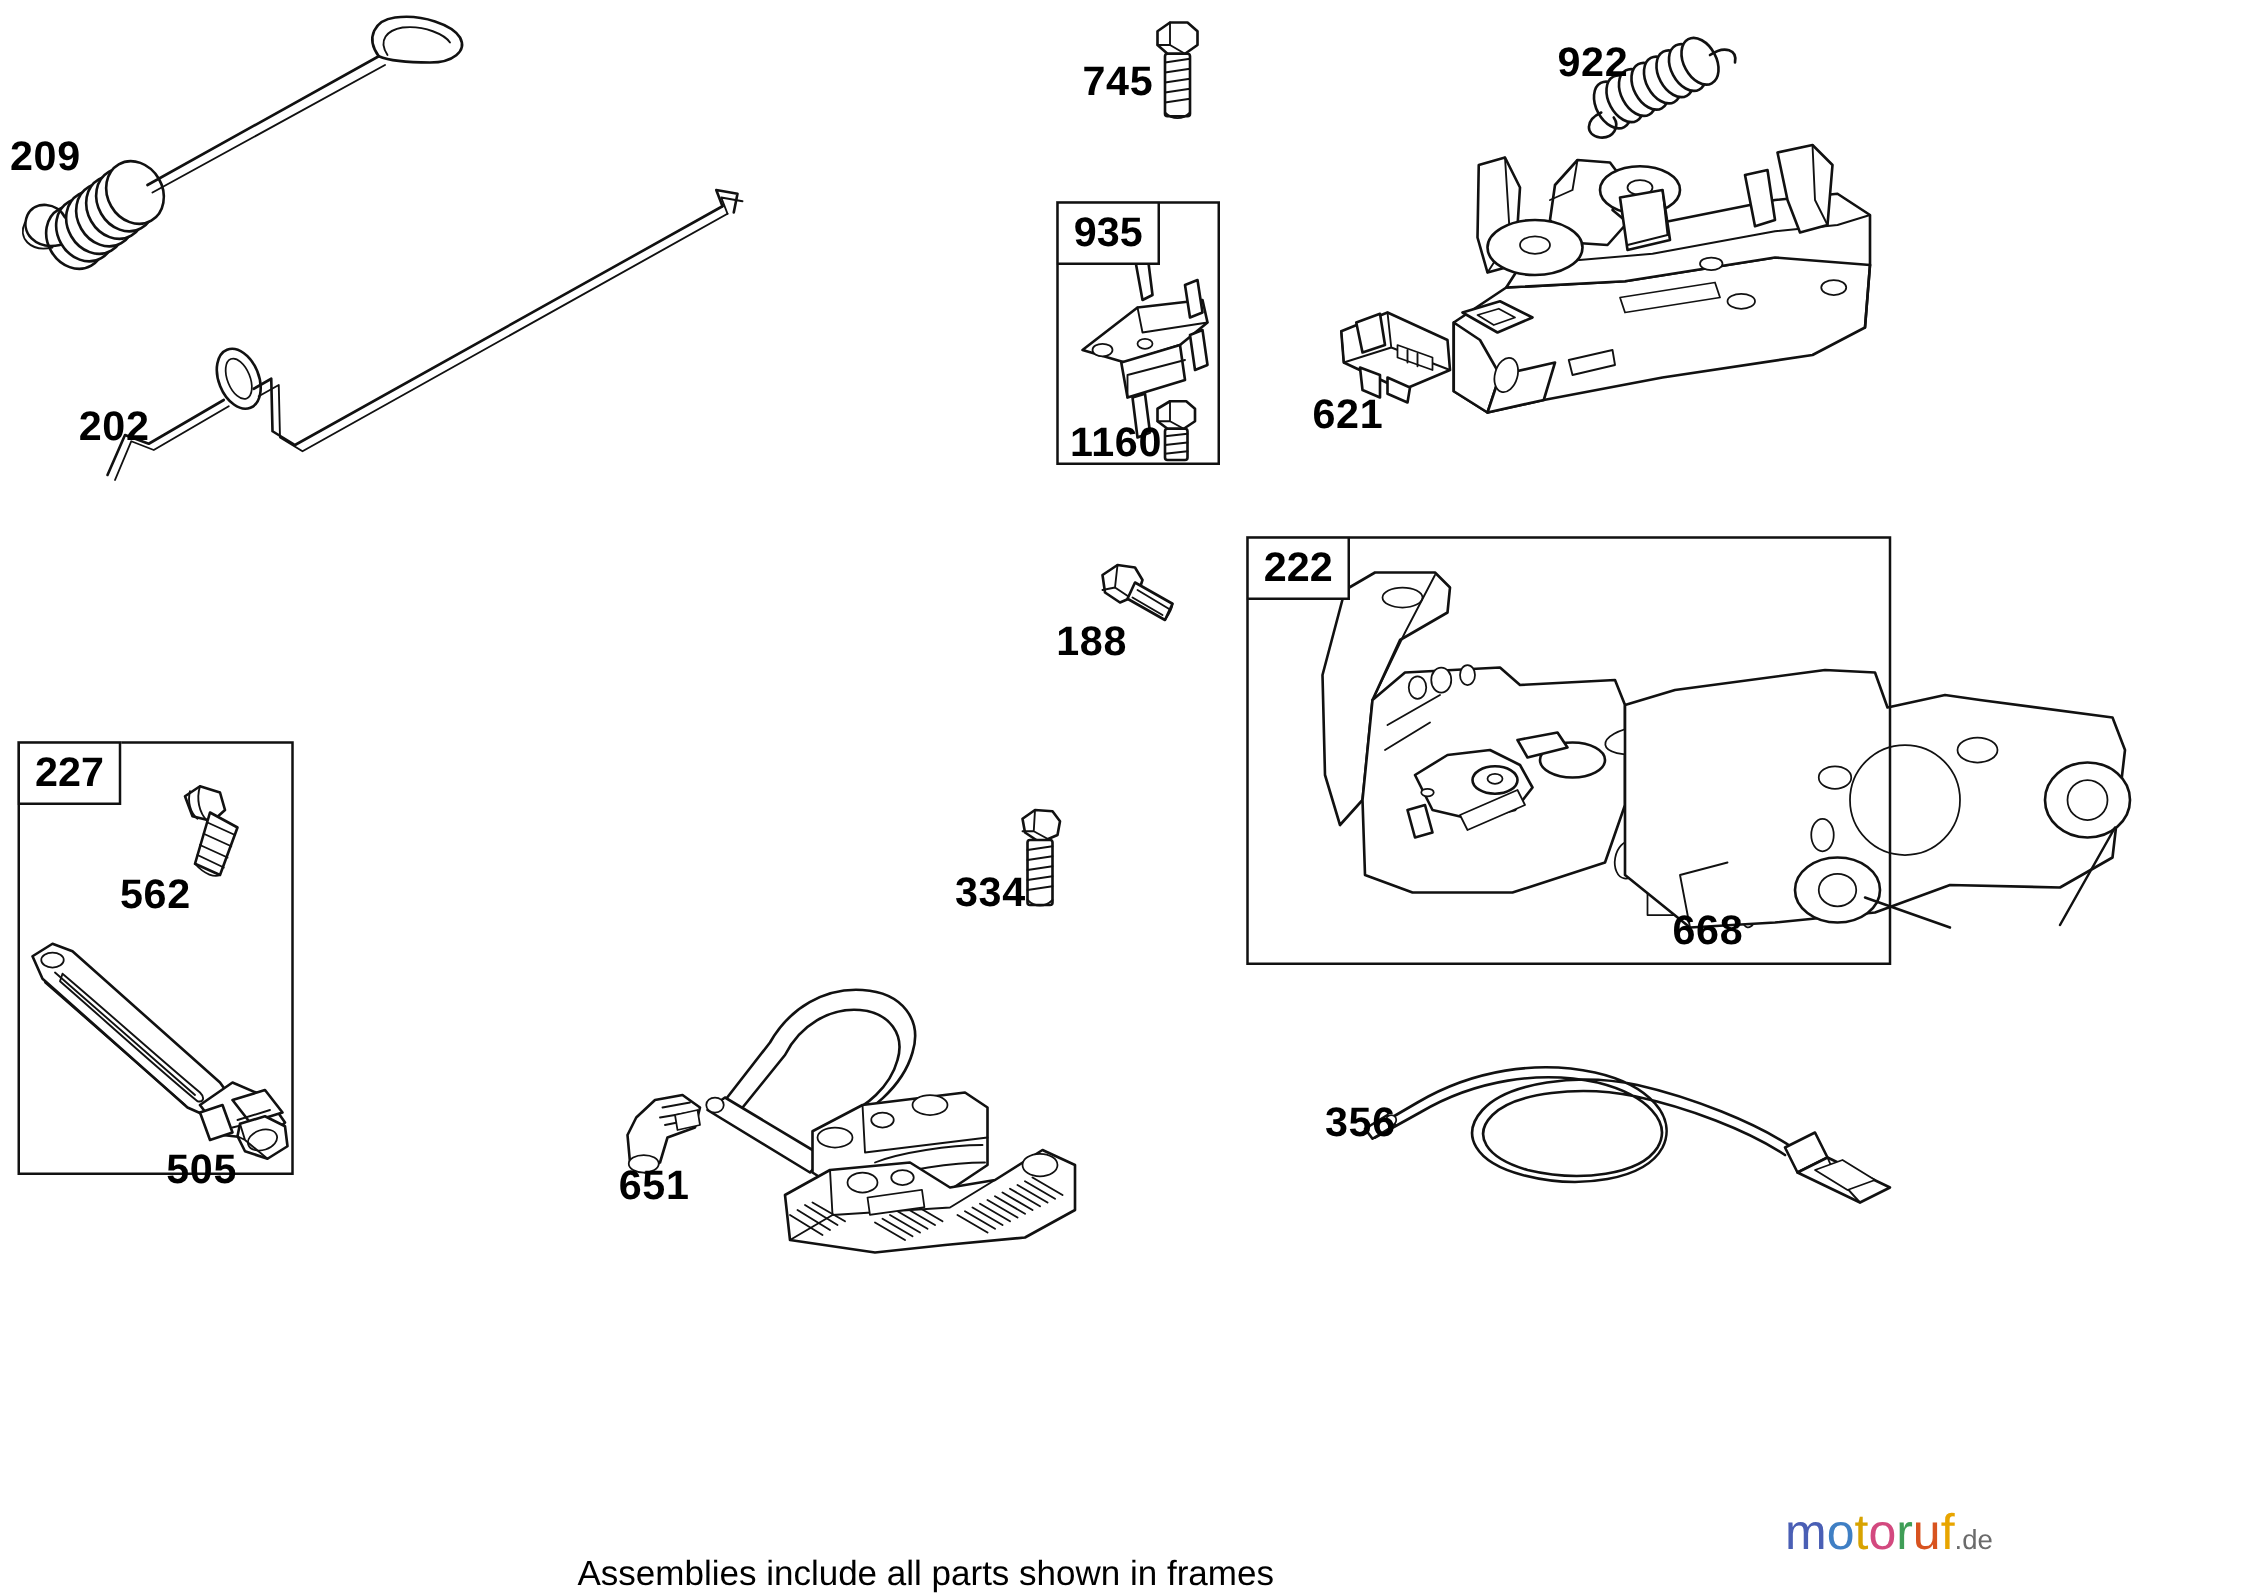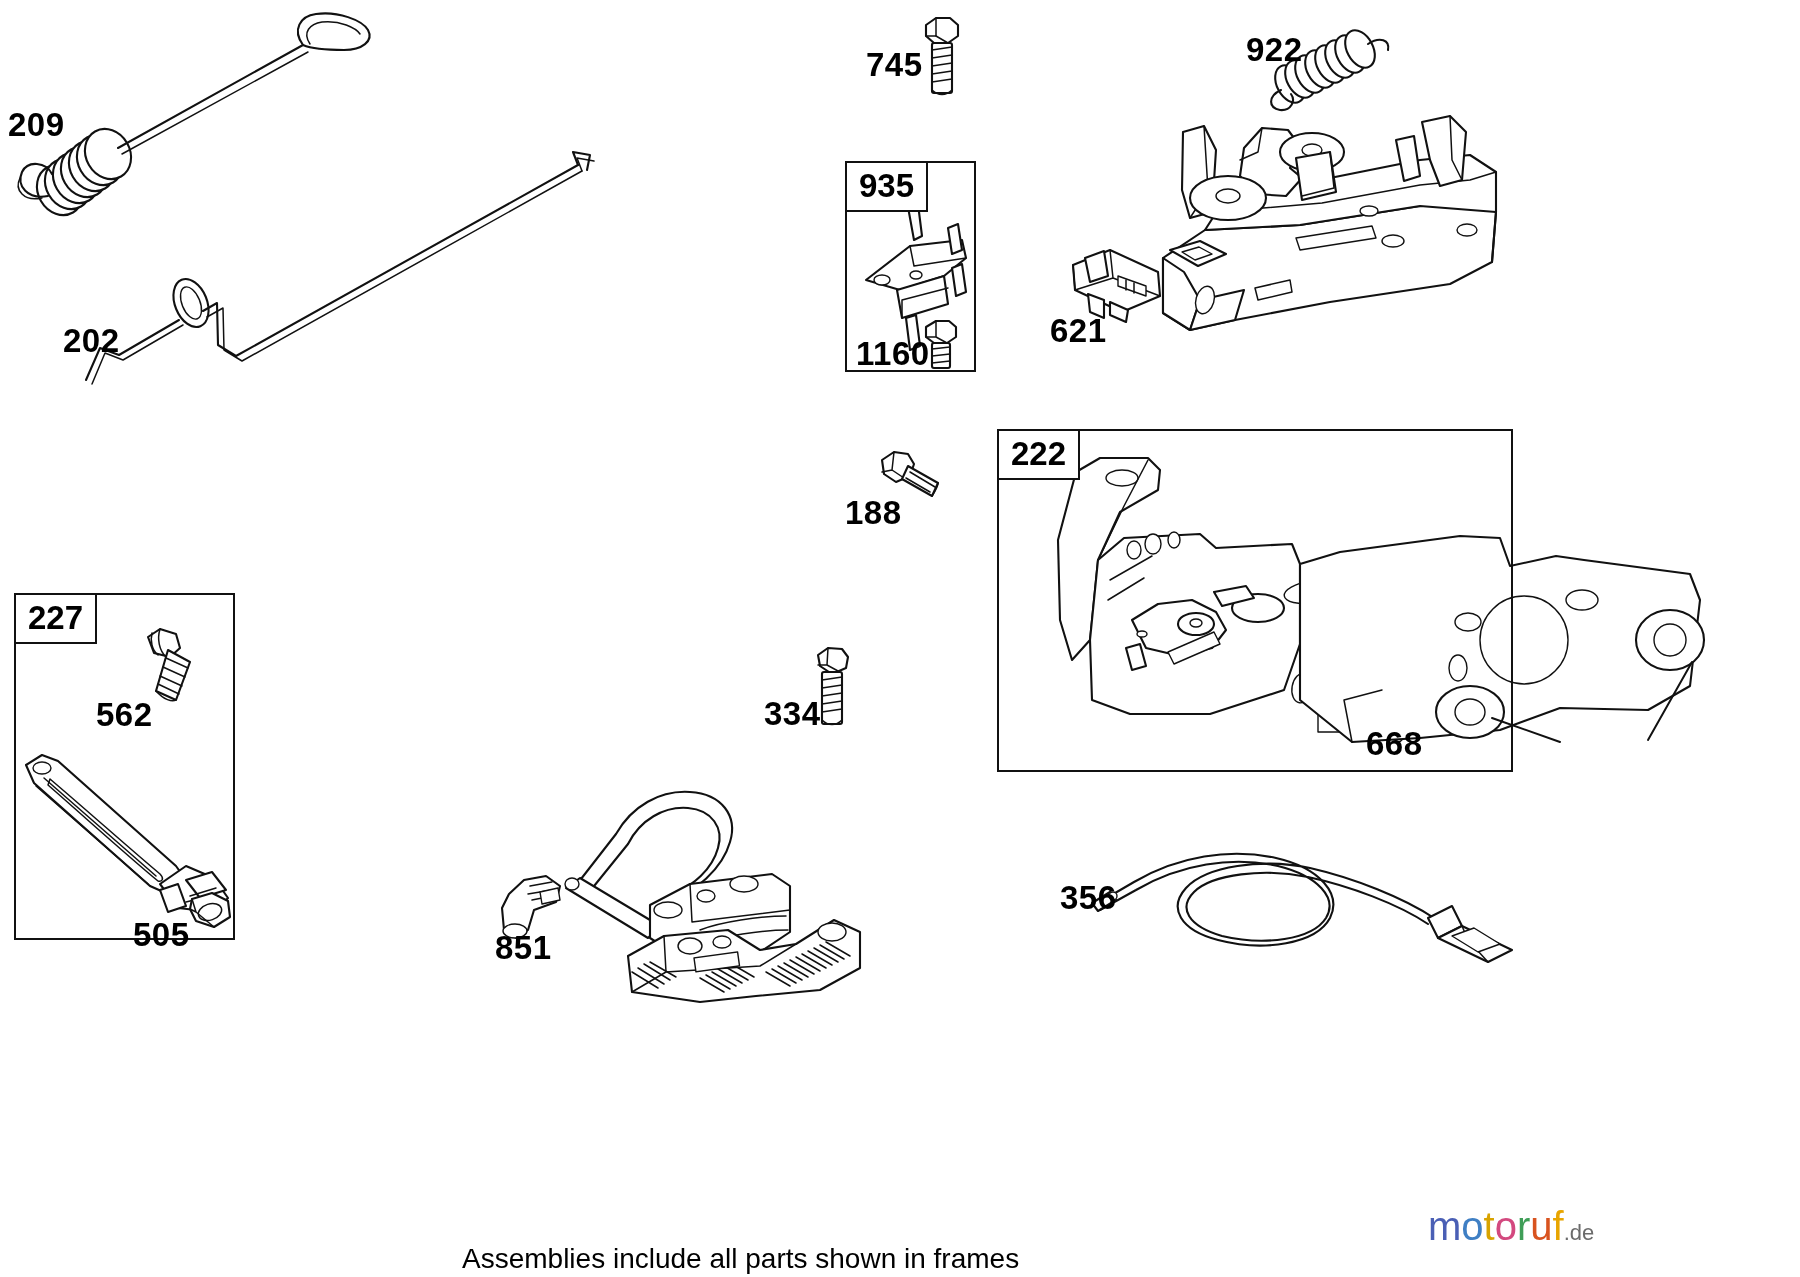--- a/index.html
+++ b/index.html
@@ -423,25 +423,25 @@
   </div>
 
 
   <div class="callout" style="left:8px;  top:108px;">209</div>
   <div class="callout" style="left:63px; top:303px;margin-top:21px;">202</div>
   <div class="callout" style="left:866px;top:48px;">745</div>
   <div class="callout" style="left:856px;top:337px;">1160</div>
   <div class="callout" style="left:1246px;top:33px;">922</div>
   <div class="callout" style="left:1050px;top:314px;">621</div>
   <div class="callout" style="left:845px;top:496px;">188</div>
-  <div class="callout" style="left:1366px;top:727px;">668</div>
+  <div class="callout" style="left:1338px;top:727px;">668</div>
   <div class="callout" style="left:96px; top:698px;">562</div>
   <div class="callout" style="left:133px;top:918px;">505</div>
   <div class="callout" style="left:764px;top:697px;">334</div>
-  <div class="callout" style="left:495px;top:931px;">851</div>
+  <div class="callout" style="left:495px;top:931px;">651</div>
   <div class="callout" style="left:1060px;top:881px;">356</div>
 
   <div class="footer-note" style="left:462px; top:1196px;">Assemblies include all parts shown in frames</div>
 
   <div class="watermark" style="left:1428px; top:1206px;">
     <span style="color:#4a5fb5">m</span><span style="color:#3f7fc4">o</span><span style="color:#d8a300">t</span><span style="color:#d3497f">o</span><span style="color:#3f9e57">r</span><span style="color:#d8531f">u</span><span style="color:#e8a500">f</span><span class="wm-tld">.de</span>
   </div>
 
 </div>
 

